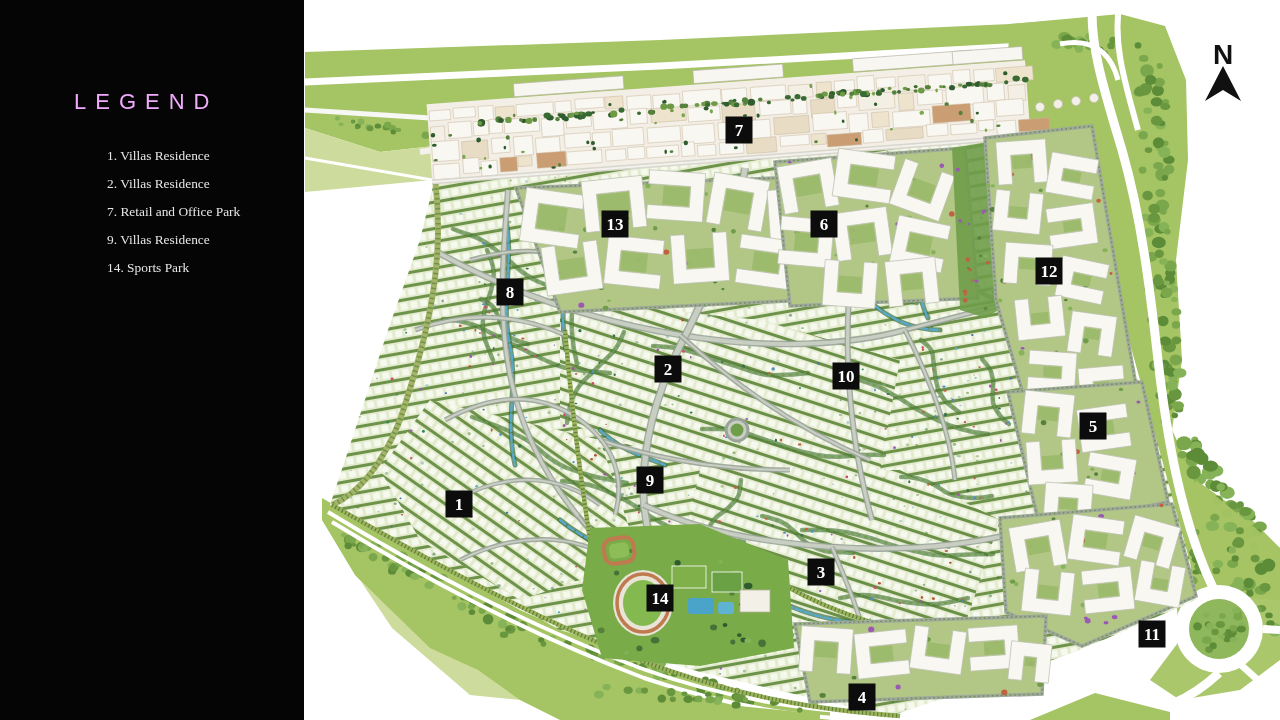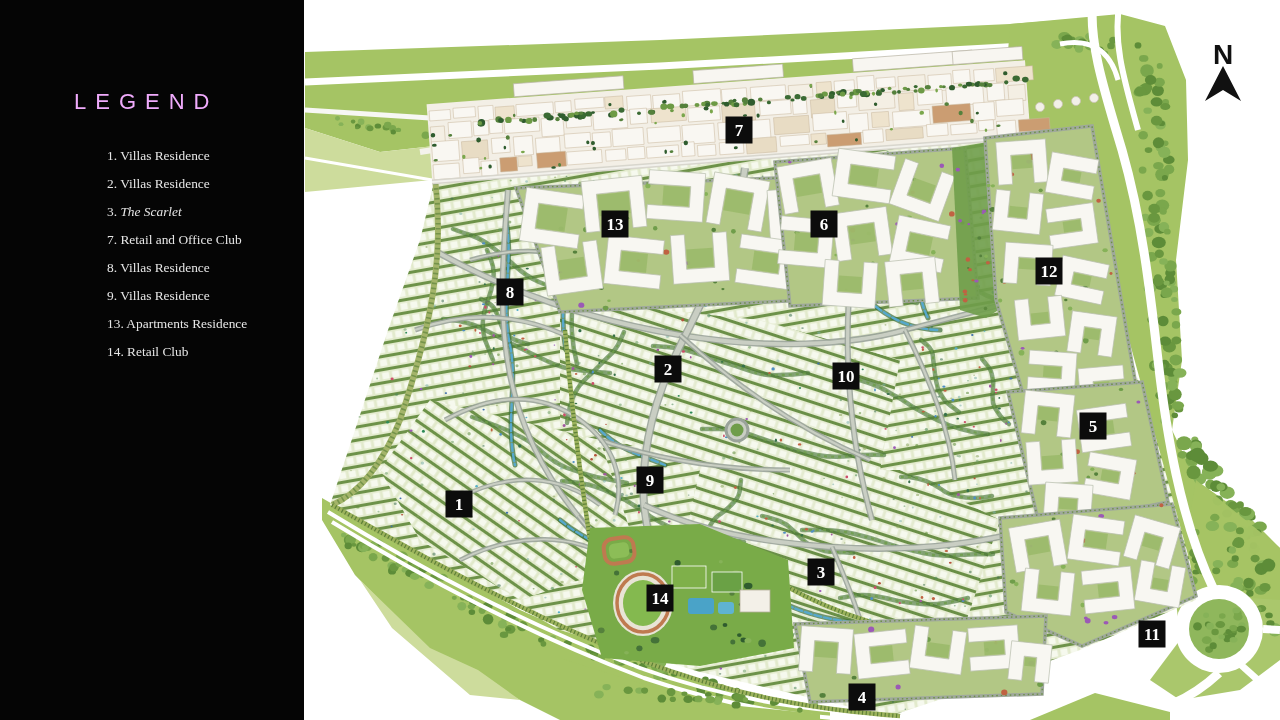--- a/index.html
+++ b/index.html
@@ -15,26 +15,23 @@
 <body>
 <div id="stage">
 
 <div id="sidebar">
 
 <div id="legendtitle">LEGEND</div>
 
 <div id="items">
 <div class="li">1. <span>Villas Residence</span></div>
 <div class="li">2. <span>Villas Residence</span></div>
-<div class="li">3. <span style="font-style:italic">The Scarlet</span></div>
-<div class="li">7. <span>Retail and Office Club</span></div>
-<div class="li">8. <span>Villas Residence</span></div>
+<div class="li">7. <span>Retail and Office Park</span></div>
 <div class="li">9. <span>Villas Residence</span></div>
-<div class="li">13. <span>Apartments Residence</span></div>
-<div class="li">14. <span>Retail Club</span></div>
+<div class="li">14. <span>Sports Park</span></div>
 </div>
 </div>
 
 <div id="map">
 <svg width="976" height="720" viewBox="304 0 976 720" xmlns="http://www.w3.org/2000/svg">
 <defs>
 <pattern id="villaA" width="20" height="13" patternUnits="userSpaceOnUse" patternTransform="rotate(-10)">
  <rect width="20" height="13" fill="#e2eacc"></rect>
  <rect x="1.3" y="4.6" width="7" height="6.6" fill="#f6f9ee"></rect>
  <rect x="11.3" y="4.6" width="7" height="6.6" fill="#f6f9ee"></rect>

